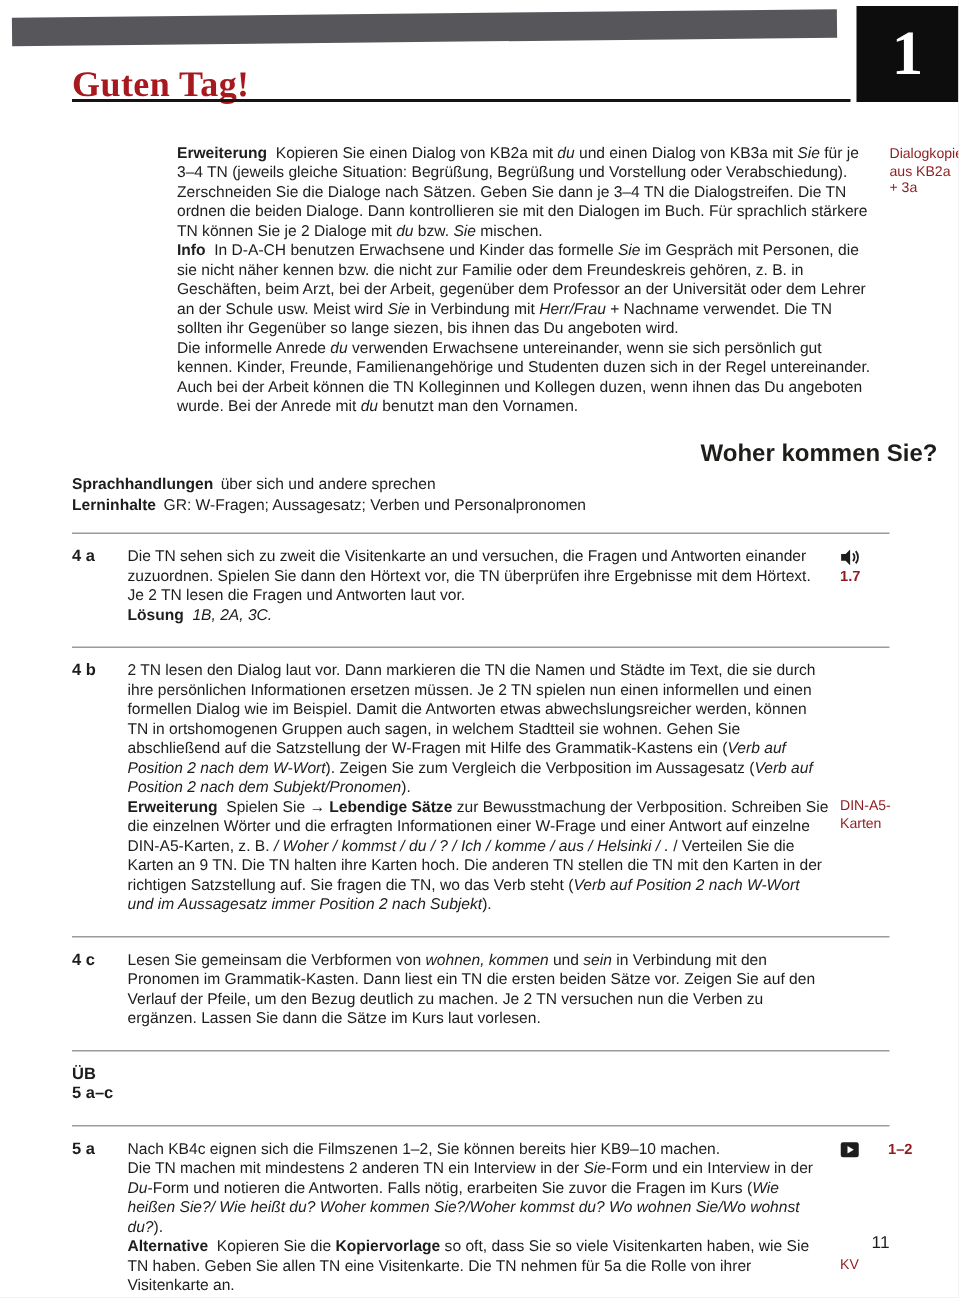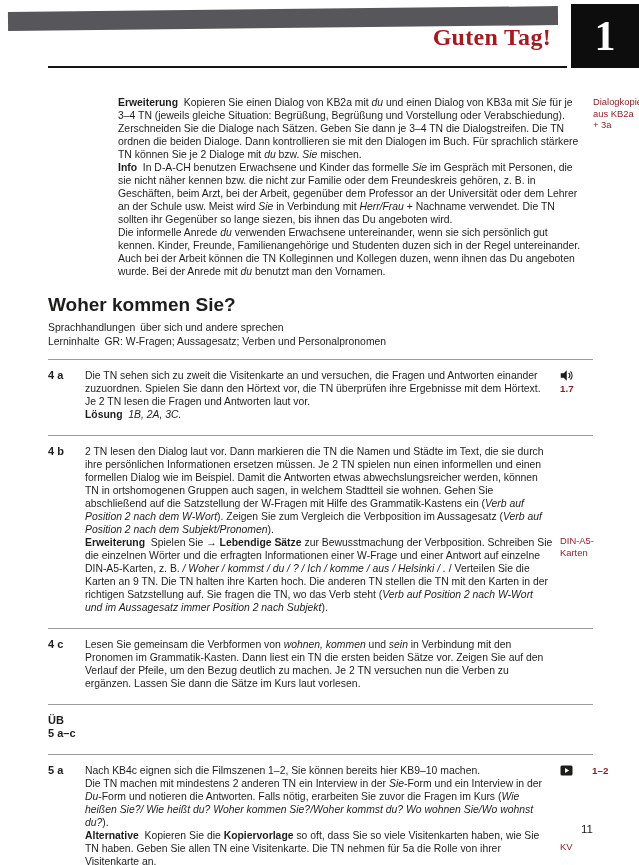--- a/index.html
+++ b/index.html
@@ -12,21 +12,21 @@
   
   .band {
     position:absolute; left:8px; top:9px; width:550px; height:19px;
     background:#57575b; transform:rotate(-0.6deg);
   }
   .num-box {
     position:absolute; right:0; top:4px; width:68px; height:64px;
     background:#0d0d0d; color:#fff; display:flex; align-items:center; justify-content:center;
     font-family:"Liberation Serif", serif; font-weight:bold; font-size:42px;
   }
-  .title-row { position:absolute; top:24px; left:48px; right:88px; text-align:right; }
+  .title-row { position:absolute; top:44px; left:48px; right:88px; }
   .chapter-title {
     font-family:"Liberation Serif", serif; font-weight:bold;
     font-size:24px; color:#a6191f; letter-spacing:0.3px;
   }
   .title-rule { position:absolute; top:66px; left:48px; width:519px; border-top:2px solid #141414; }
   
   .content { padding-top:88px; }
   .grid { display:grid; grid-template-columns:37px 468px 72px; padding-left:48px; padding-right:14px; }
   .label-col { font-weight:bold; font-size:11px; line-height:13px; }
   .body-col { font-size:10.4px; line-height:13px; }
@@ -34,23 +34,23 @@
   .b { font-weight:bold; }
   .i { font-style:italic; }
   .margin-col { padding-left:7px; }
   .mnote { color:#8e1b1f; font-size:9.4px; line-height:11.5px; }
   .mnote .icon-line { display:flex; align-items:center; gap:19px; }
   .tracknum { color:#8e1b1f; font-weight:bold; font-size:9.8px; margin-top:1px; }
   .mt-4b { margin-top:90px; }
   .mt-kv { margin-top:64px; }
   .intro-block { padding-top:8px;margin-left:33px; }
   .section-head { padding:16px 14px 4px 48px; }
-  .section-head h2 { font-size:19px; font-weight:bold; color:#1d1d1b; margin-bottom:5px; }
+  .section-head h2 { font-size:16px; font-weight:bold; color:#1d1d1b; margin-bottom:5px;text-align:right; }
   .meta { font-size:10.4px; line-height:13.5px; }
-  .meta .lbl { font-weight:normal; margin-right:5px; }
+  .meta .lbl { font-weight:bold; margin-right:5px; }
   .rule { border-top:1px solid #9b9b9b; margin:7px 46px 6px 48px; height:0; }
   .task { padding-top:3px; padding-bottom:7px; }
   .page-num { position:absolute; right:46px; bottom:30px; font-weight:normal; font-size:11.5px; }
   svg { display:block; }
 </style>
 </head>
 <body>
 
 <div class="page">
 

